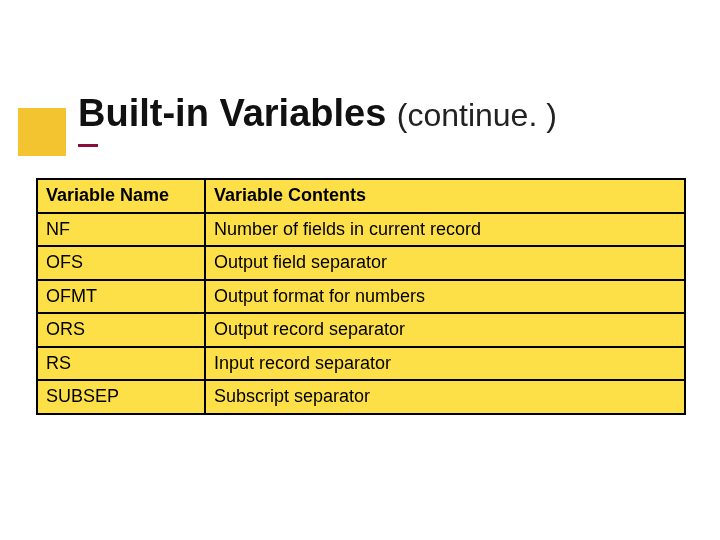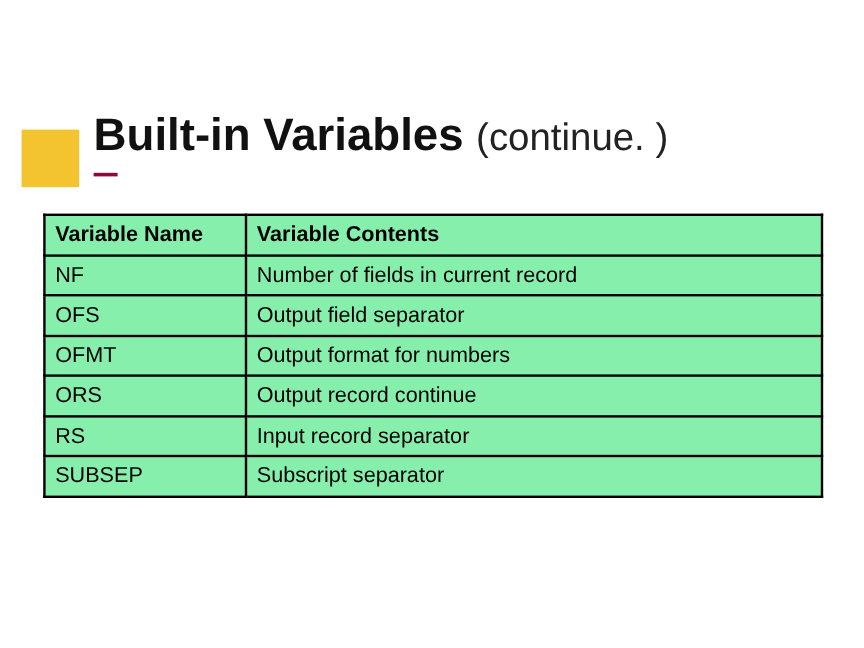--- a/index.html
+++ b/index.html
@@ -60,21 +60,21 @@
     left: 36px;
     top: 178px;
     width: 648px;
     border-collapse: collapse;
     table-layout: fixed;
   }
   table.vars col.c1 { width: 168px; }
   table.vars col.c2 { width: 480px; }
   table.vars th, table.vars td {
     border: 2px solid #000;
-    background: #86efac; 
+    background: #fde047; 
     padding: 4px 8px 5px 8px;
     font-size: 18px;
     line-height: 1.25;
     text-align: left;
     vertical-align: middle;
   }
   table.vars th {
     font-weight: bold;
   }
   .var-name {
@@ -122,21 +122,21 @@
       </tr>
       <tr>
         <td class="var-name">OFMT</td>
         <td>
           <span>Output format for numbers</span><span class="inline-italic"></span><span></span>
         </td>
       </tr>
       <tr>
         <td class="var-name">ORS</td>
         <td>
-          <span>Output record continue</span><span class="inline-italic"></span><span></span>
+          <span>Output record separator</span><span class="inline-italic"></span><span></span>
         </td>
       </tr>
       <tr>
         <td class="var-name">RS</td>
         <td>
           <span>Input record separator</span><span class="inline-italic"></span><span></span>
         </td>
       </tr>
       <tr>
         <td class="var-name">SUBSEP</td>

